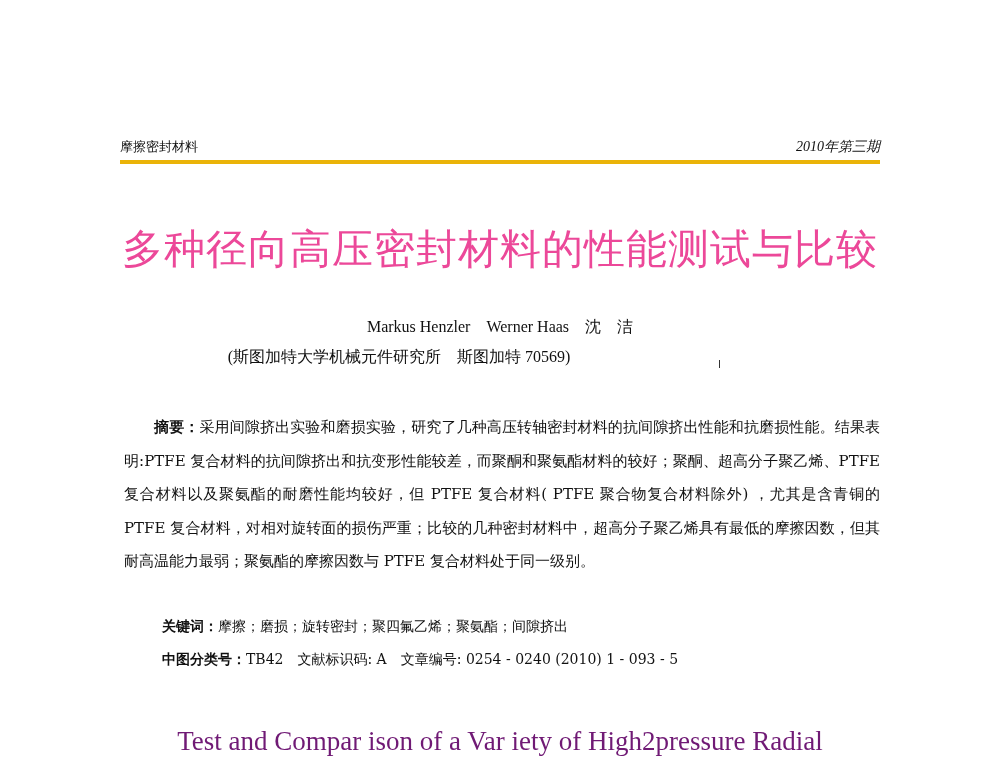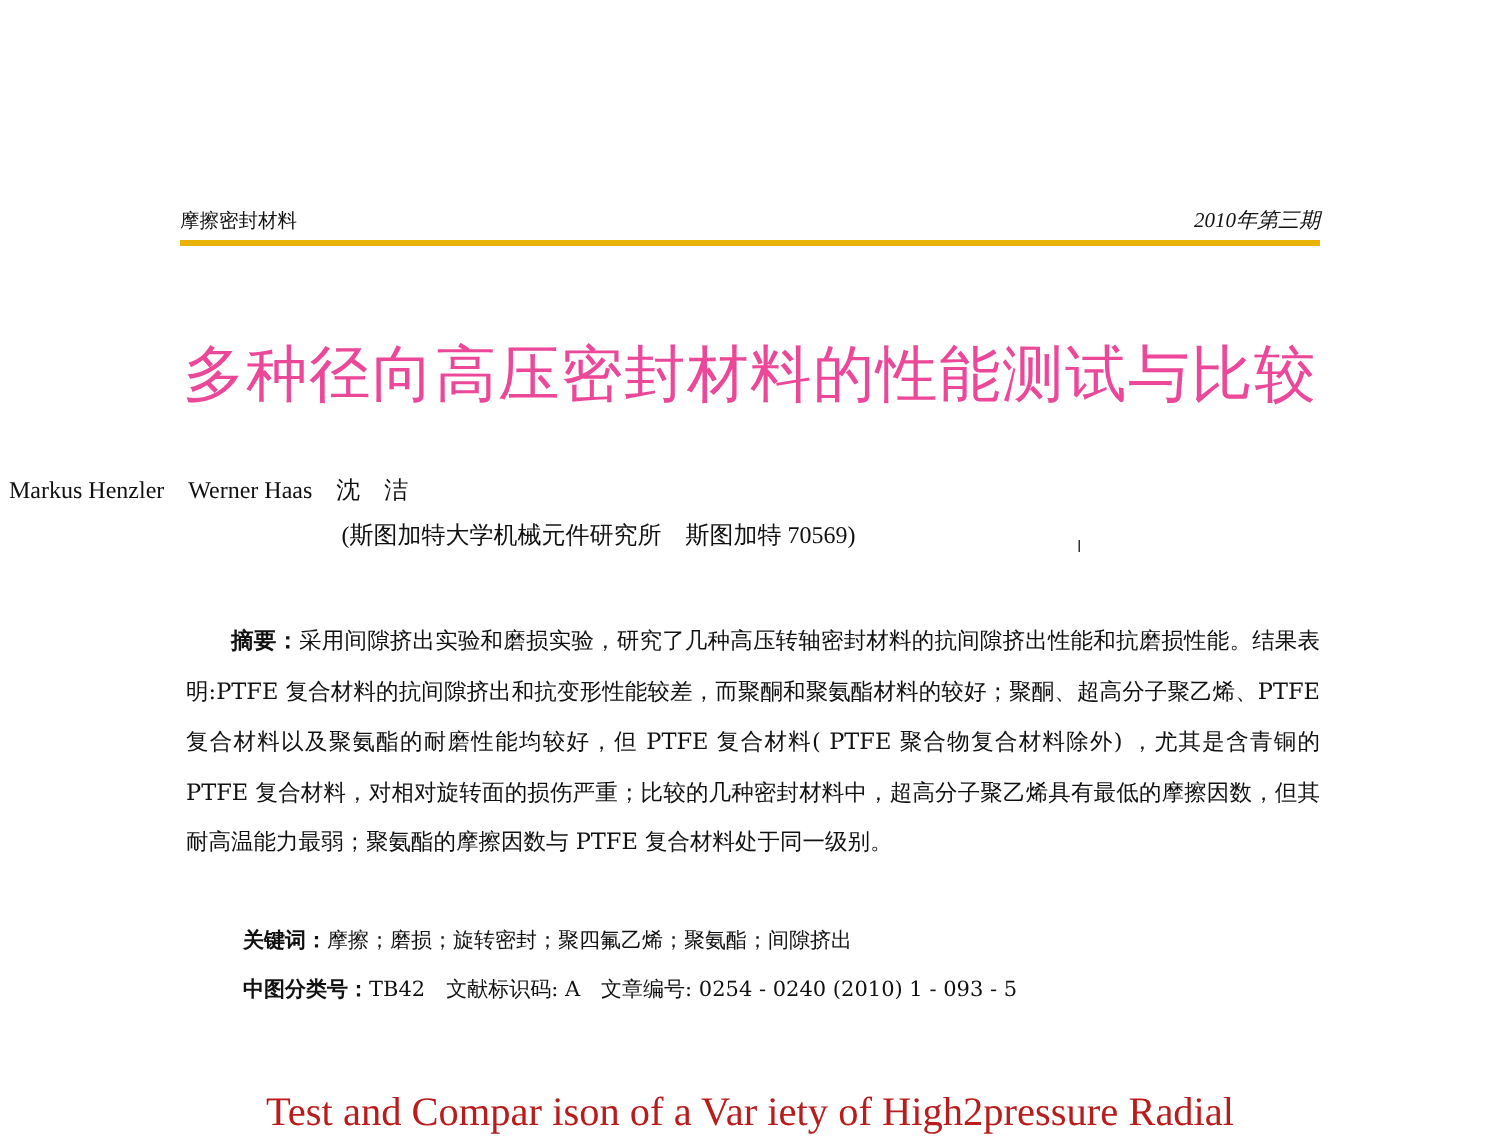--- a/index.html
+++ b/index.html
@@ -21,21 +21,21 @@
     position: absolute; right: 0; top: 2px; font-size: 14px;
     font-family: "Liberation Serif", serif;
     font-style: italic;
   }
   .title {
     position: absolute; left: 0; top: 222px; width: 1000px; text-align: center;
     font-family: "DejaVu Sans", sans-serif; font-size: 41px; font-weight: normal;
     letter-spacing: 1px; color: #ec4899;
   }
   .authors {
-    position: absolute; left: 0; top: 317px; width: 1000px; 
+    position: absolute; left: 0; top: 317px; width: 1000px; text-align: center;
     font-family: "Liberation Serif", serif; font-size: 16px;
   }
   .authors span { margin: 0 6px; }
   .affil {
     position: absolute; left: 0; top: 347px; width: 798px; text-align: center;
     font-family: "Liberation Serif", serif; font-size: 16px;
   }
   .abstract {
     position: absolute; left: 124px; top: 411px; width: 756px;
     font-size: 15px; line-height: 33.5px; text-align: justify;
@@ -46,21 +46,21 @@
   .meta-line {
     position: absolute; left: 162px; font-size: 14px;
     font-family: "DejaVu Serif", "Liberation Serif", serif;
   }
   .meta-line .label { font-weight: bold; font-family: "DejaVu Sans", sans-serif; }
   .kw { top: 618px; }
   .cls { top: 651px; }
   .cls .gap { display: inline-block; width: 14px; }
   .en-title {
     position: absolute; left: 0; top: 726px; width: 1000px; text-align: center;
-    font-family: "Liberation Serif", serif; font-size: 27px; color: #b91c1c;
+    font-family: "Liberation Serif", serif; font-size: 27px; color: #701a75;
   }
   .tick {
     position: absolute; left: 719px; top: 360px; width: 1px; height: 8px; background: #333;
   }
 </style>
 </head>
 <body>
 
 <div class="running-head">
   <span class="rh-left">摩擦密封材料</span>

